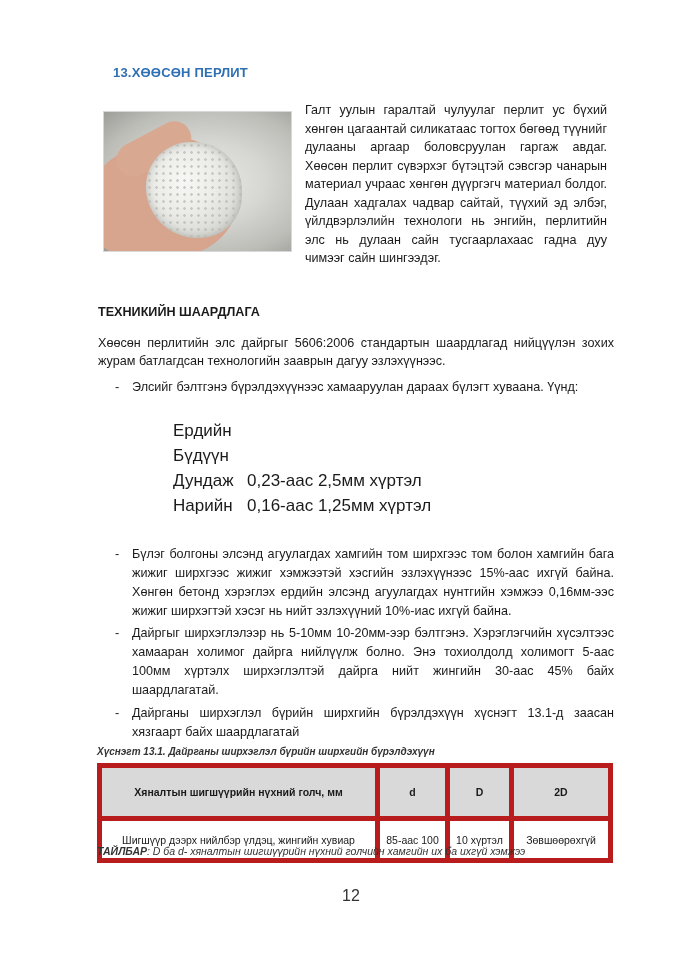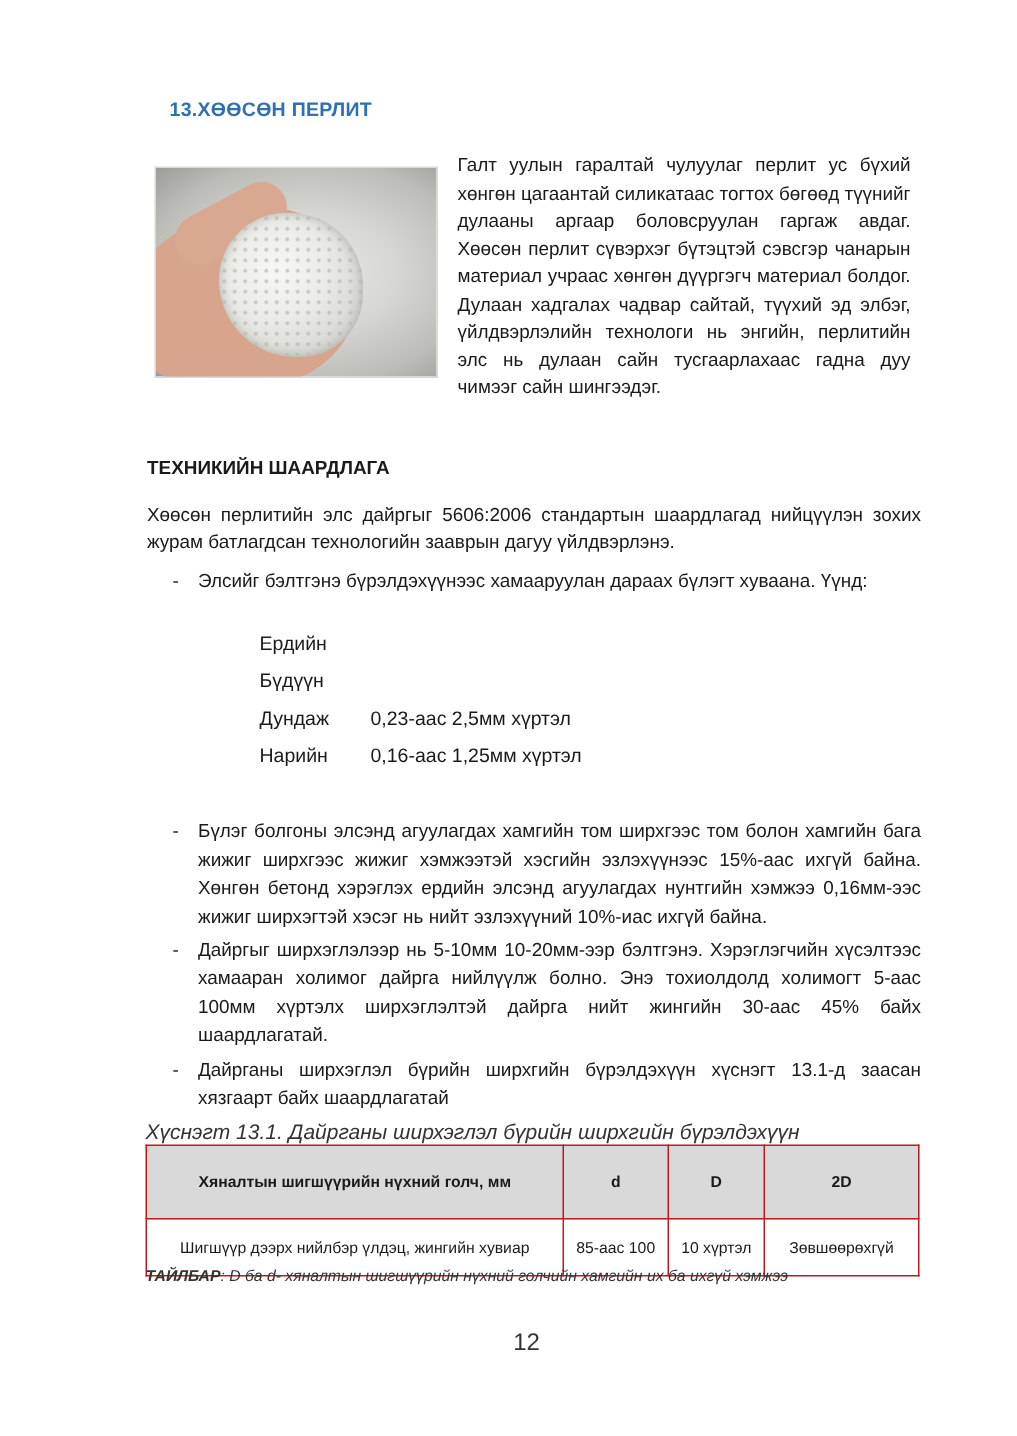--- a/index.html
+++ b/index.html
@@ -17,47 +17,47 @@
                  background: radial-gradient(circle at 40% 40%, #f7f7f5 0%, #ebebe8 40%, #d4d4cf 80%, #c0c0bb 100%);
                  box-shadow: inset 0 0 8px rgba(120,120,110,0.45); }
   .photo .pile::after { content: ""; position: absolute; inset: 0; border-radius: inherit;
      background-image: radial-gradient(#b9b9b3 1px, transparent 1.6px); background-size: 7px 7px; opacity: 0.7; }
   .intro { left: 305px; top: 101px; width: 302px; font-size: 12.6px; line-height: 18.5px; text-align: justify; }
   .h2 { left: 98px; top: 305px; font-size: 12.6px; font-weight: bold; }
   .para { left: 98px; top: 335px; width: 516px; font-size: 12.6px; line-height: 17.5px; text-align: justify; }
   .bullet { left: 98px; width: 516px; font-size: 12.6px; line-height: 19px; }
   .bullet .dash { position: absolute; left: 17px; top: 0; }
   .bullet .btext { margin-left: 34px; text-align: justify; }
-  .sizes { left: 173px; top: 421px; font-size: 13px; }
+  .sizes { left: 173px; top: 421px; font-size: 17px; }
   .sizes .row { height: 25px; display: flex; }
   .sizes .name { width: 74px; }
-  .caption { left: 97px; top: 746px; font-size: 14px; font-style: italic; color: #333; }
+  .caption { left: 97px; top: 746px; font-size: 10px; font-style: italic; color: #333; font-weight: bold; }
   table.spec { position: absolute; left: 97px; top: 763px; width: 516px; border-collapse: collapse; font-size: 10.5px; }
-  table.spec th, table.spec td { border: 1px solid #b91c1c; text-align: center; }
+  table.spec th, table.spec td { border: 5px solid #b91c1c; text-align: center; }
   table.spec th { background: #d9d9d9; height: 46px; font-weight: bold; }
   table.spec td { height: 35px; }
   .note { left: 97px; top: 845px; font-size: 10.5px; font-style: italic; color: #333; }
   .note b { font-weight: bold; }
   .pagenum { left: 12px; width: 678px; top: 887px; text-align: center; font-size: 16px; color: #333; }
 </style>
 </head>
 <body>
 
 <div class="abs title">13.ХӨӨСӨН ПЕРЛИТ</div>
 
 <div class="abs photo">
   <div class="hand"></div>
   <div class="thumb"></div>
   <div class="pile"></div>
 </div>
 
 <div class="abs intro">Галт уулын гаралтай чулуулаг перлит ус бүхий хөнгөн цагаантай силикатаас тогтох бөгөөд түүнийг дулааны аргаар боловсруулан гаргаж авдаг. Хөөсөн перлит сүвэрхэг бүтэцтэй сэвсгэр чанарын материал учраас хөнгөн дүүргэгч материал болдог. Дулаан хадгалах чадвар сайтай, түүхий эд элбэг, үйлдвэрлэлийн технологи нь энгийн, перлитийн элс нь дулаан сайн тусгаарлахаас гадна дуу чимээг сайн шингээдэг.</div>
 
 <div class="abs h2">ТЕХНИКИЙН ШААРДЛАГА</div>
-<div class="abs para">Хөөсөн перлитийн элс дайргыг 5606:2006 стандартын шаардлагад нийцүүлэн зохих журам батлагдсан технологийн зааврын дагуу үйлдвэрлэнэ.</div>
+<div class="abs para">Хөөсөн перлитийн элс дайргыг 5606:2006 стандартын шаардлагад нийцүүлэн зохих журам батлагдсан технологийн зааврын дагуу эзлэхүүнээс.</div>
 
 <div class="abs bullet" style="top:378px;">
   <span class="dash">-</span>
   <div class="btext">Элсийг бэлтгэнэ бүрэлдэхүүнээс хамааруулан дараах бүлэгт хуваана. Үүнд:</div>
 </div>
 
 <div class="abs sizes">
   <div class="row">
       <span class="name">Ердийн</span>
     </div>

